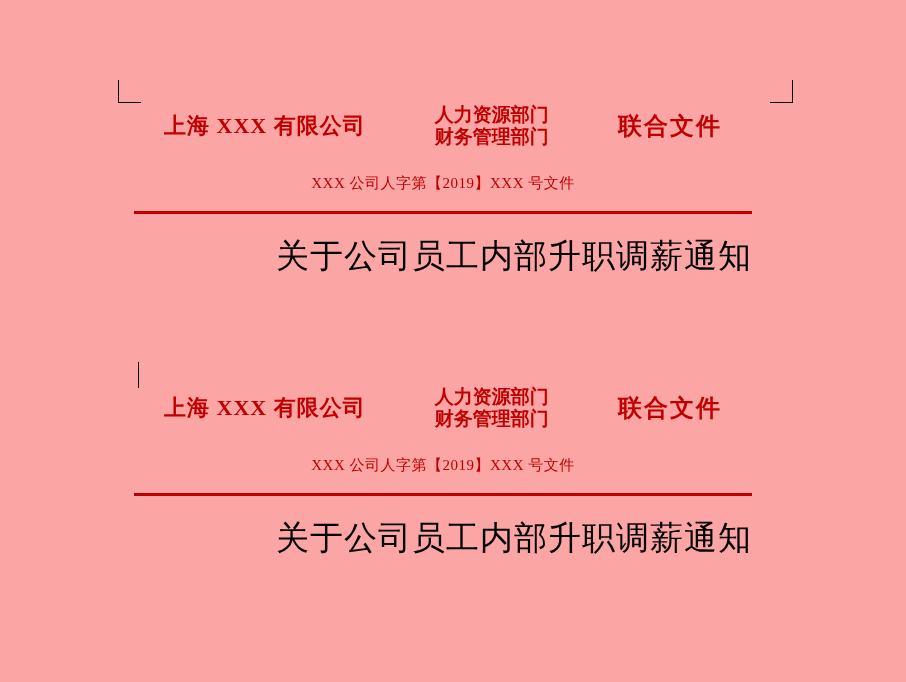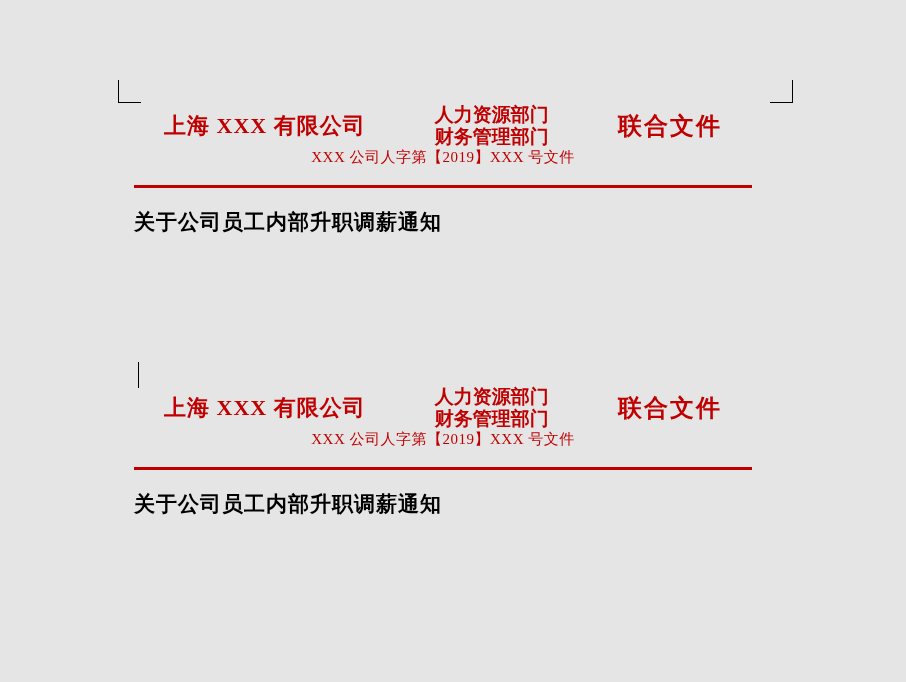--- a/index.html
+++ b/index.html
@@ -10,21 +10,21 @@
     width: 906px;
     height: 682px;
     background: #ffffff;
     font-family: "Liberation Sans", sans-serif;
     overflow: hidden;
   }
   .page {
     position: relative;
     width: 906px;
     height: 682px;
-    background: #e5e5e5;
+    background: #fca5a5;
   }
   
   .crop {
     position: absolute;
     width: 22px;
     height: 22px;
     border-color: #000000;
     border-style: solid;
     border-width: 0;
   }
@@ -71,39 +71,40 @@
   }
   .lh-right {
     color: #c00000;
     font-family: "Liberation Serif", serif;
     font-weight: bold;
     font-size: 24px;
     letter-spacing: 2px;
     white-space: nowrap;
   }
   .doc-number {
+    margin-top: 26px;
     text-align: center;
     color: #c00000;
     font-family: "Liberation Serif", serif;
     font-size: 15px;
     letter-spacing: 0.5px;
   }
   .red-rule {
     margin-top: 18px;
     height: 3px;
     background: #c00000;
     width: 618px;
   }
   .doc-title {
     margin-top: 20px;
-    text-align: left;
+    text-align: right;
     color: #000000;
     font-family: "Liberation Serif", serif;
-    font-weight: bold;
-    font-size: 21px;
+    font-weight: normal;
+    font-size: 33px;
     letter-spacing: 1px;
   }
 </style>
 </head>
 <body>
 
 <div class="page">
 
   <div class="crop tl"></div>
   <div class="crop tr"></div>

